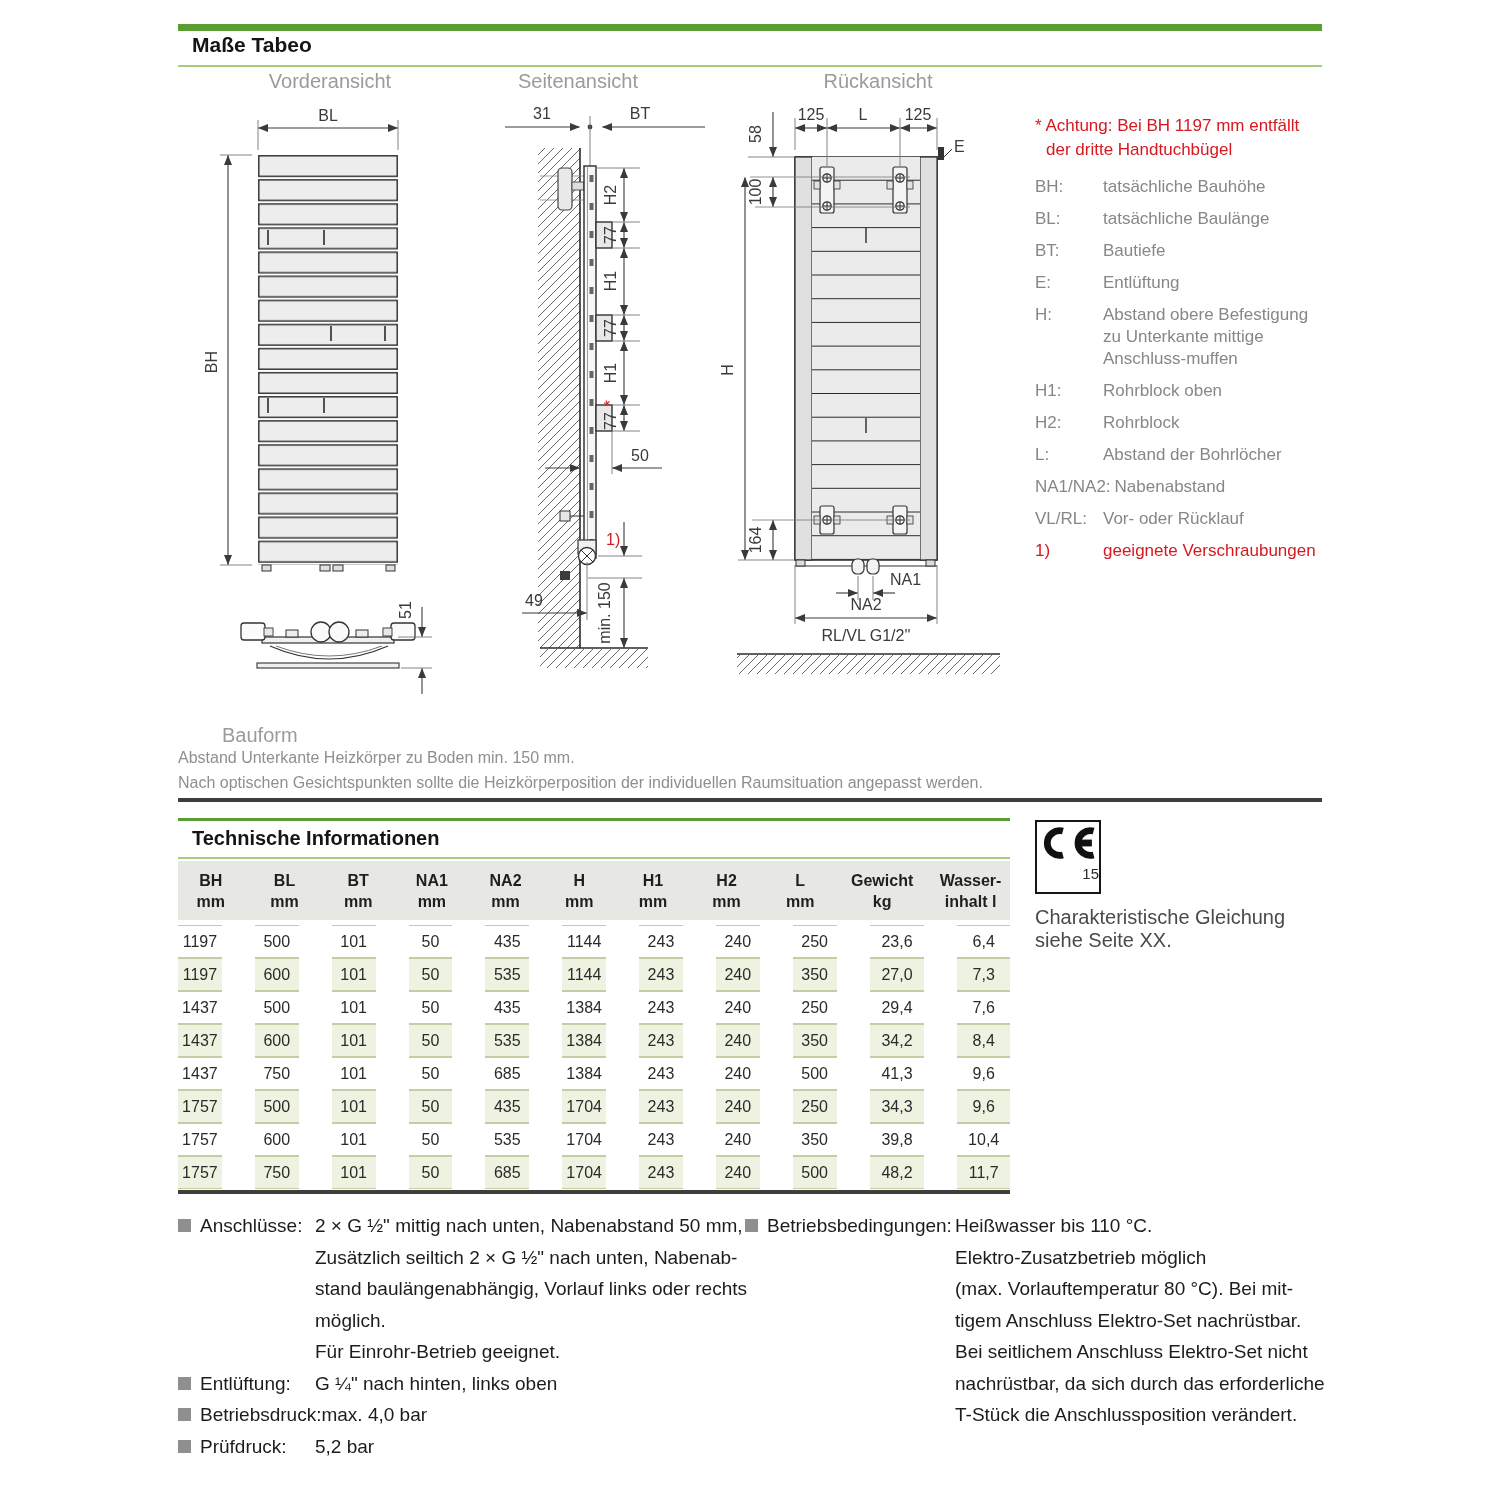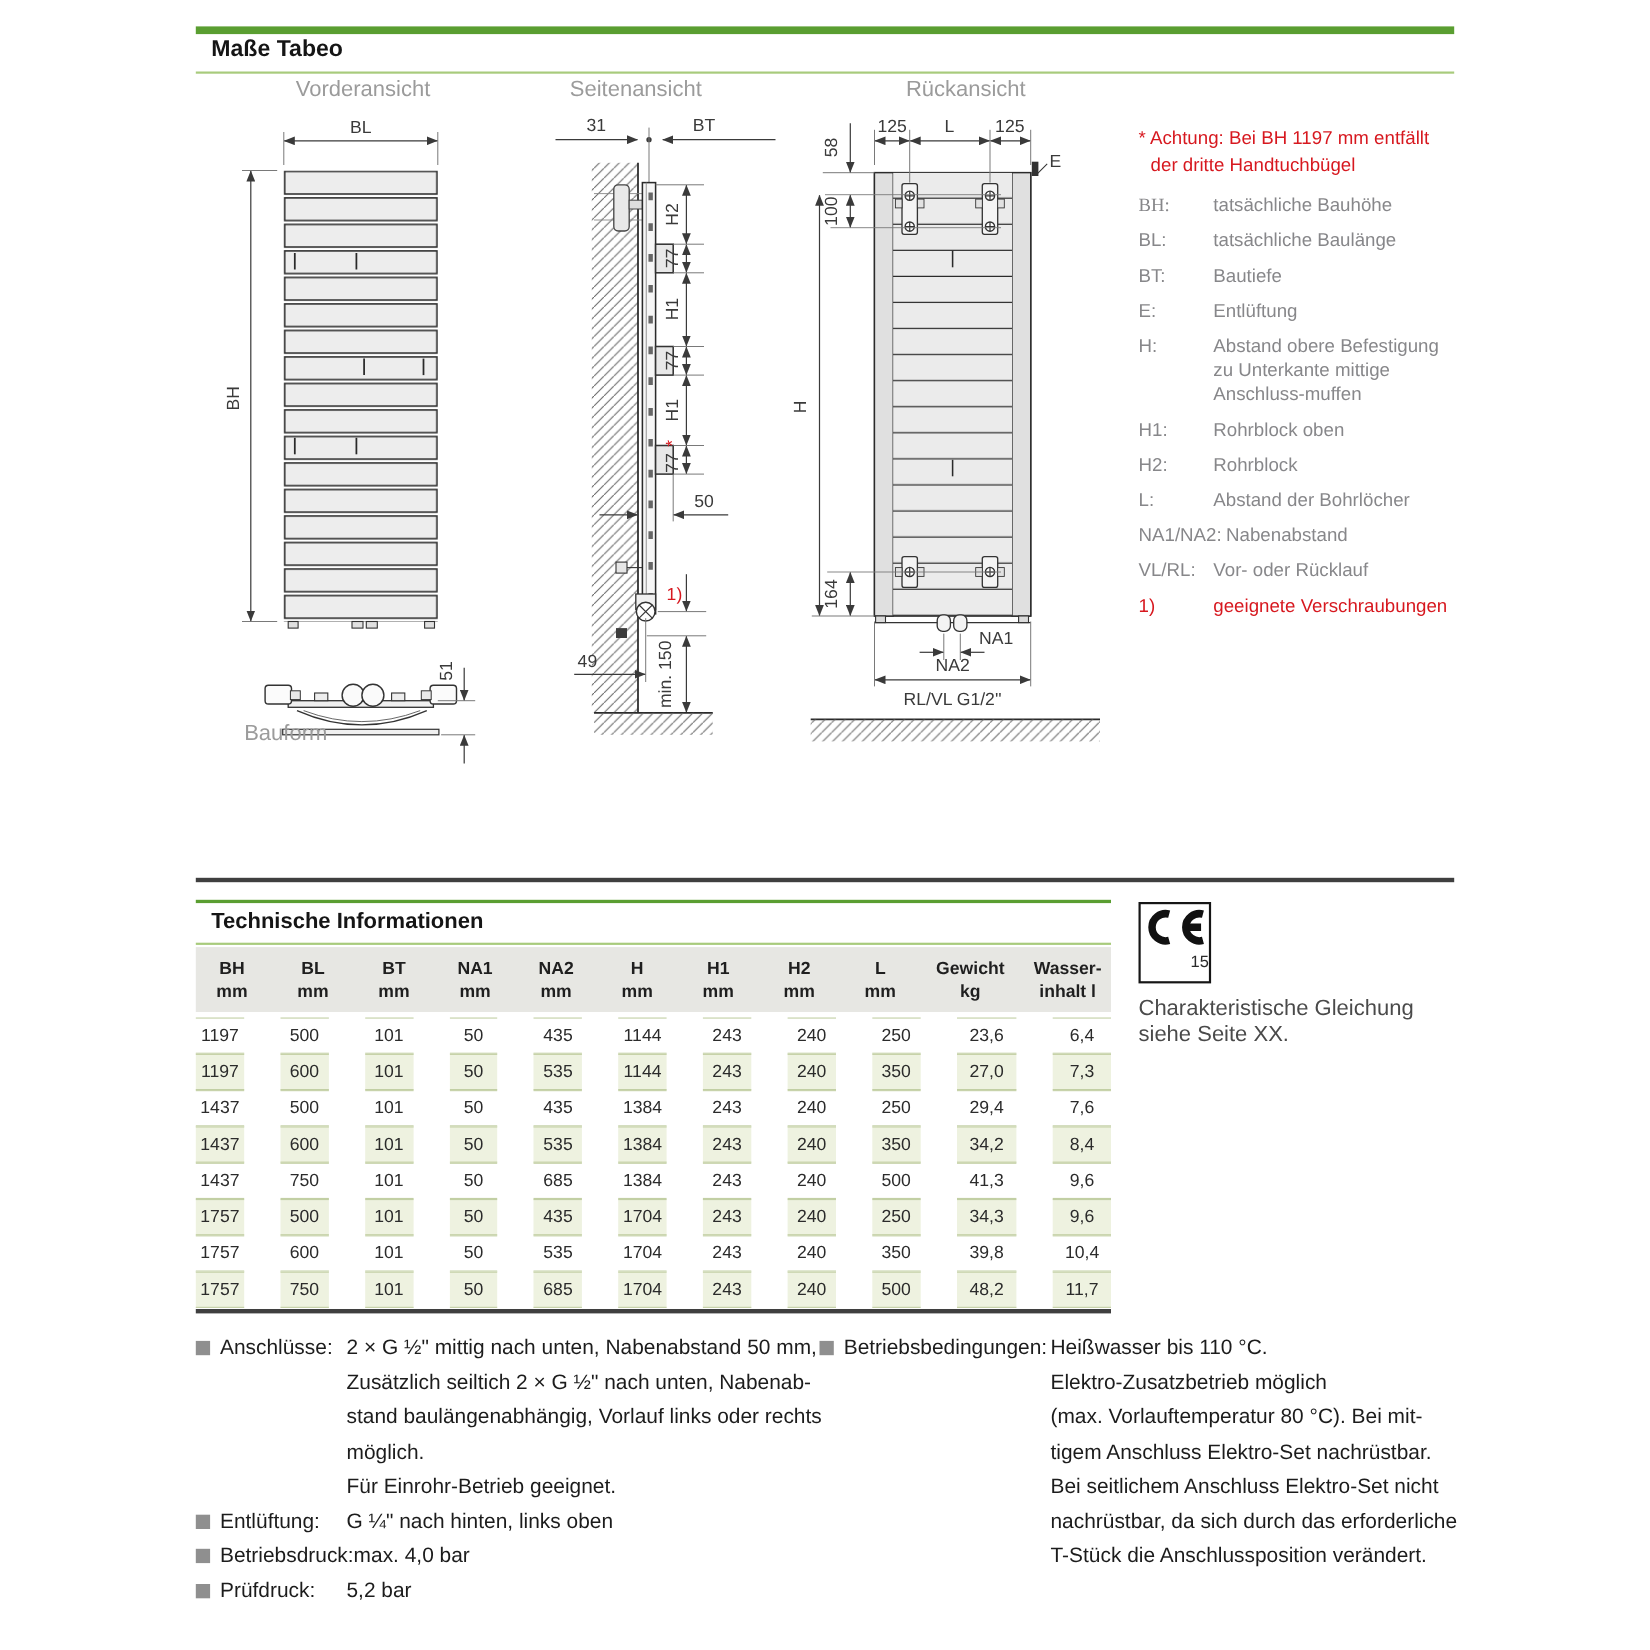--- a/index.html
+++ b/index.html
@@ -11,21 +11,21 @@
   .rule-light{left:178px;top:65px;width:1144px;height:2px;background:#a8cb7c;}
   .vlabel{top:70px;width:200px;text-align:center;font-size:20px;color:#9b9b9b;}
   .drawing{left:178px;top:95px;}
   .warning{left:1035px;top:114px;font-size:17px;line-height:24px;color:#d7181f;}
   .warning .indent{padding-left:11px;}
   .legend{left:1035px;top:176px;width:287px;font-size:17px;line-height:22px;color:#87878a;}
   .legend-item{display:flex;margin-bottom:10px;}
   .legend-item.red{color:#d7181f;}
   .legend-term{flex:0 0 auto;min-width:64px;white-space:nowrap;padding-right:4px;}
   .legend-desc{flex:1;}
-  .bauform-label{left:222px;top:656px;font-size:20px;color:#9b9b9b;}
+  .bauform-label{left:222px;top:724px;font-size:20px;color:#9b9b9b;}
   .footnote{left:178px;top:745px;font-size:16px;line-height:25px;color:#8f8f8f;}
   .rule-dark{left:178px;top:798px;width:1144px;height:4px;background:#3f3f3f;}
   .tbl-accent{left:178px;top:818px;width:832px;height:3px;background:#5a9e31;}
   .tbl-title{left:192px;top:827px;font-size:20px;font-weight:bold;color:#151515;margin:0;}
   .tbl-subrule{left:178px;top:857px;width:832px;height:2px;background:#a8cb7c;}
   .table{left:178px;top:861px;width:832px;}
   .grid11{display:grid;grid-template-columns:1fr 1fr 1fr 1fr 1fr 1fr 1fr 1fr 1fr 1.25fr 1.2fr;column-gap:8px;}
   .thead{background:#e7e7e3;padding:9px 0 8px 0;margin-bottom:5px;}
   .th{text-align:center;font-size:16px;font-weight:bold;color:#1f1f1f;line-height:21px;}
   .trow{height:33px;gap:33px;}
@@ -286,21 +286,21 @@
     </g>
   </svg>
 
   <div class="abs warning">
     <div>* Achtung: Bei BH 1197 mm entfällt</div>
     <div class="indent">der dritte Handtuchbügel</div>
   </div>
 
   <div class="abs legend">
       <div class="legend-item">
-        <div class="legend-term" style="display: inline-block; font-family: Liberation Serif, serif;">BH:</div>
+        <div class="legend-term" style="display: inline-block;">BH:</div>
         <div class="legend-desc">tatsächliche Bauhöhe</div>
       </div>
       <div class="legend-item">
         <div class="legend-term" style="display: inline-block;">BL:</div>
         <div class="legend-desc">tatsächliche Baulänge</div>
       </div>
       <div class="legend-item">
         <div class="legend-term" style="display: inline-block;">BT:</div>
         <div class="legend-desc">Bautiefe</div>
       </div>
@@ -333,20 +333,24 @@
         <div class="legend-desc">Vor- oder Rücklauf</div>
       </div>
       <div class="legend-item red">
         <div class="legend-term" style="display: inline-block;">1)</div>
         <div class="legend-desc">geeignete Verschraubungen</div>
       </div>
     </div>
 
   <div class="abs bauform-label">Bauform</div>
 
+  <div class="abs footnote">
+    <div>Abstand Unterkante Heizkörper zu Boden min. 150 mm.</div>
+    <div>Nach optischen Gesichtspunkten sollte die Heizkörperposition der individuellen Raumsituation angepasst werden.</div>
+  </div>
 
   <div class="abs rule-dark"></div>
 
   <div class="abs tbl-accent"></div>
   <h2 class="abs tbl-title">Technische Informationen</h2>
   <div class="abs tbl-subrule"></div>
 
   <div class="abs table">
     <div class="thead grid11">
         <div class="th">

